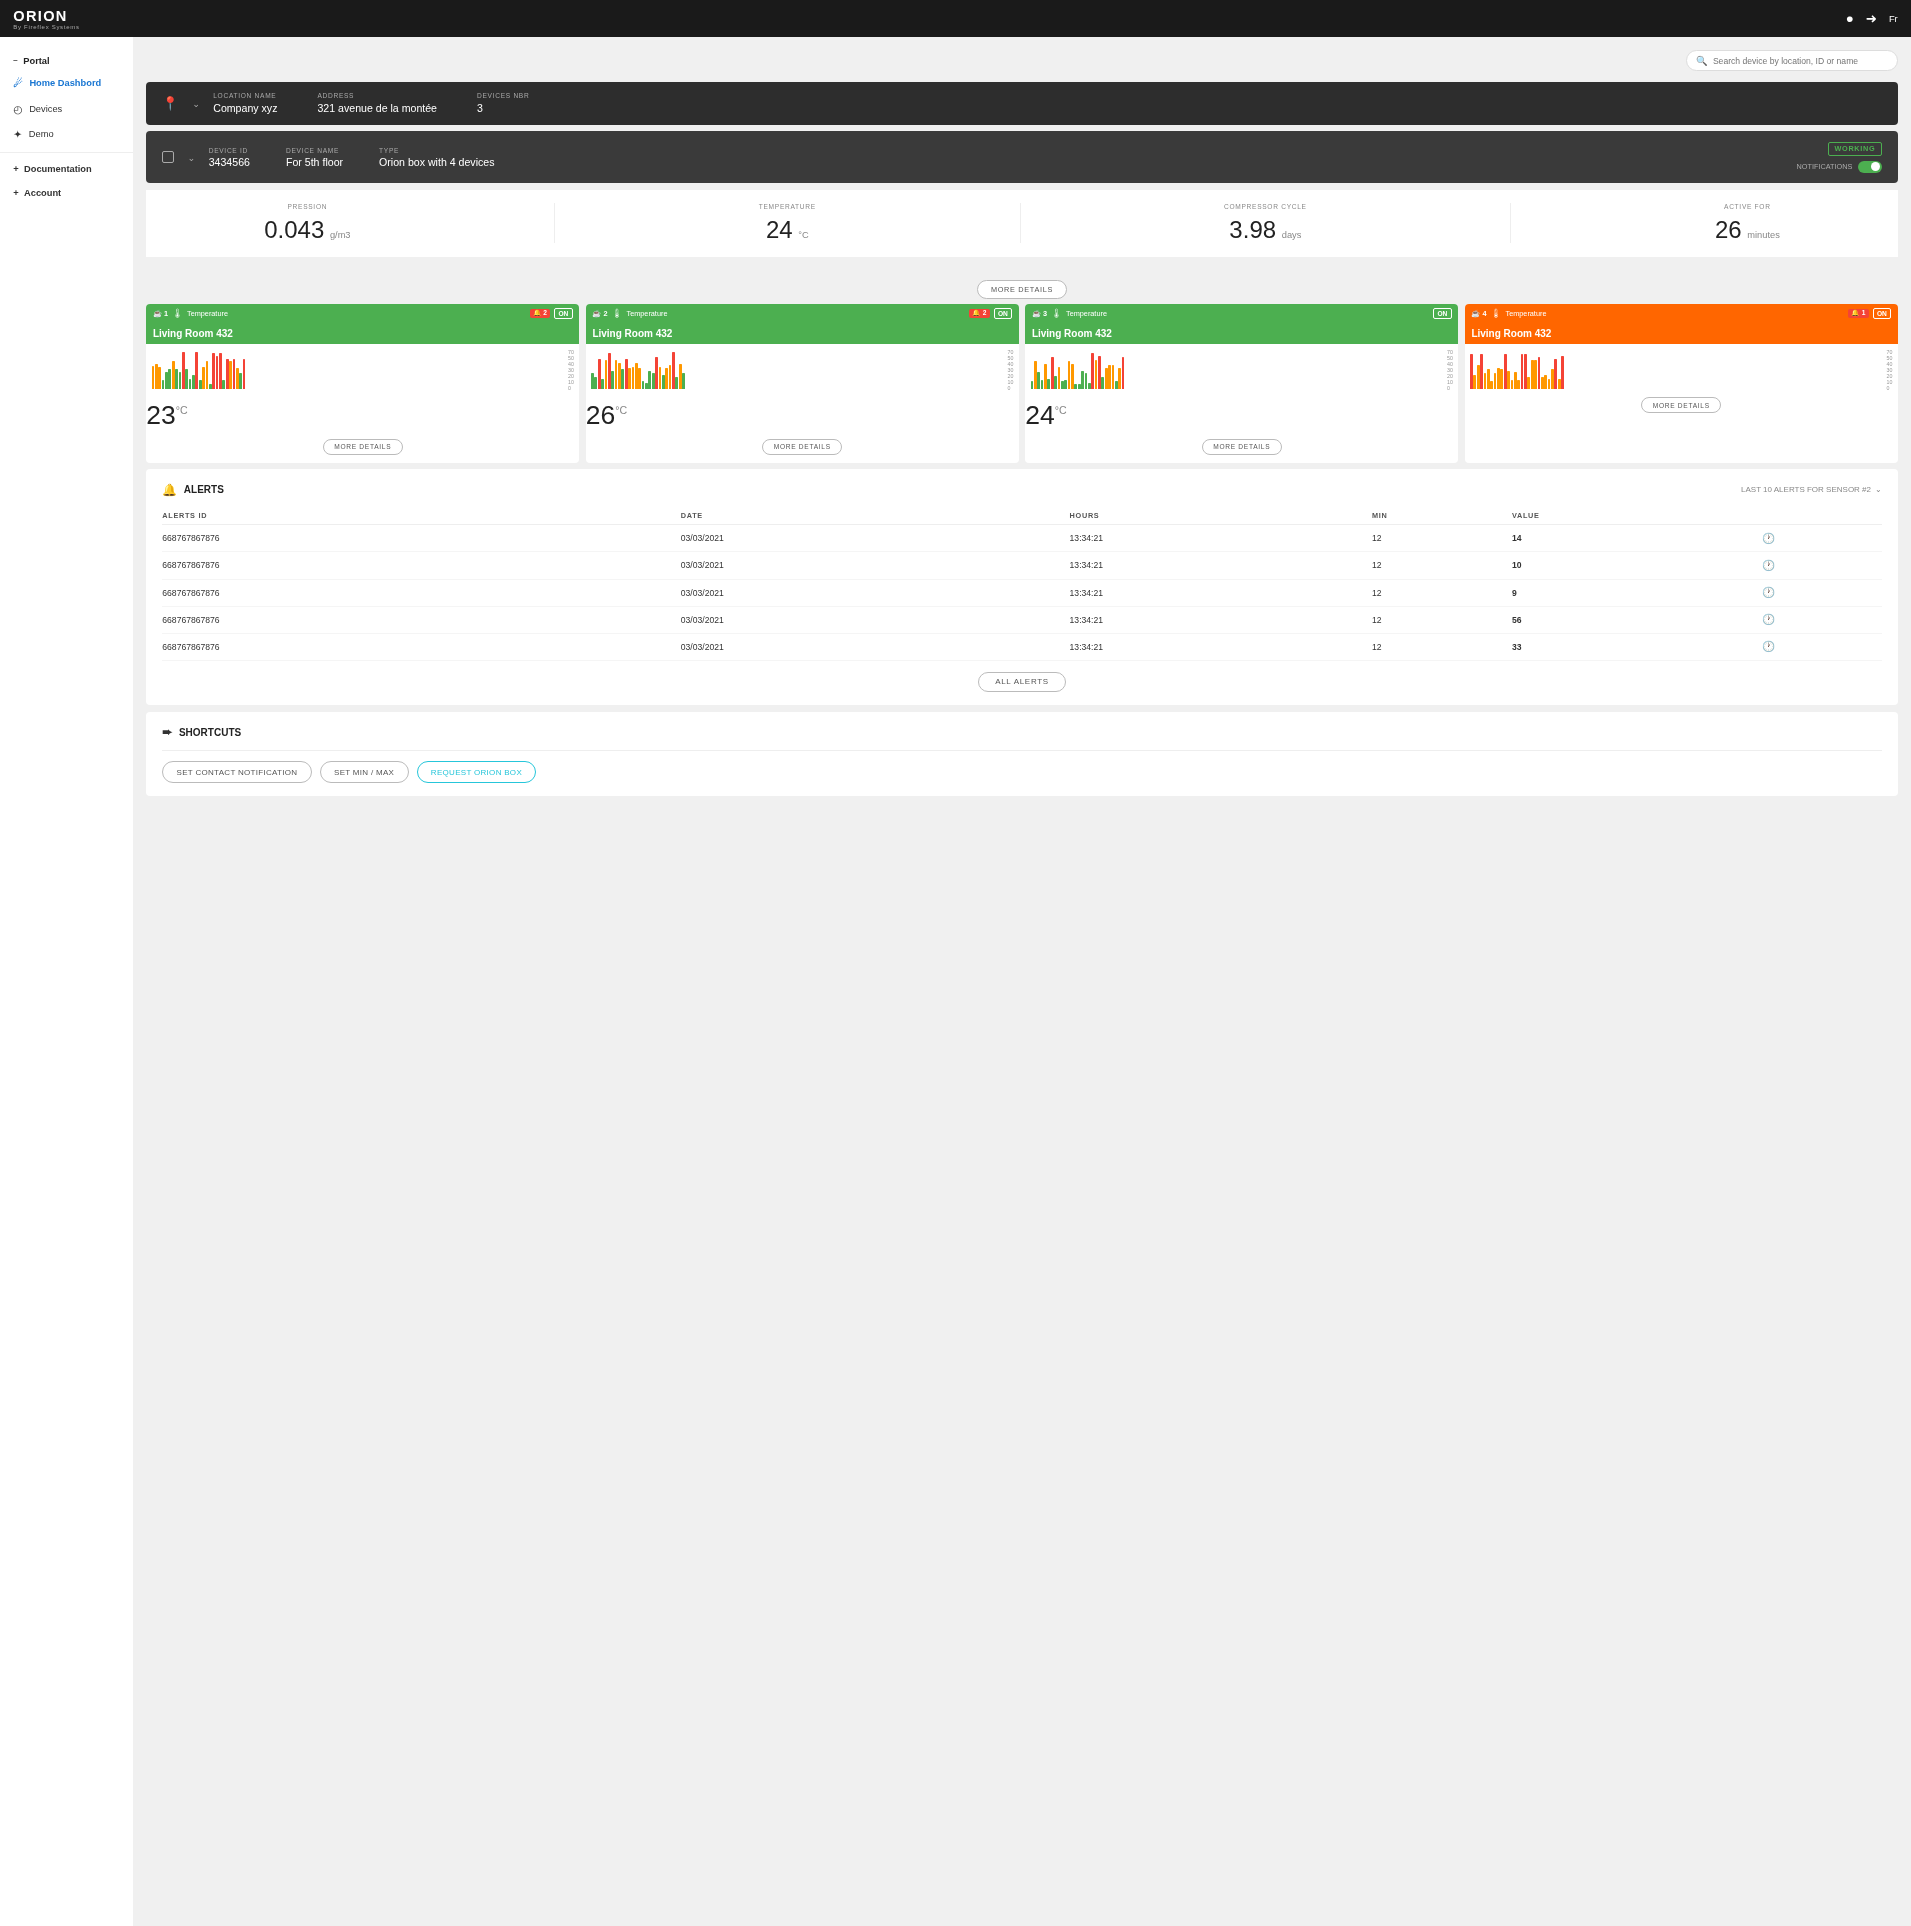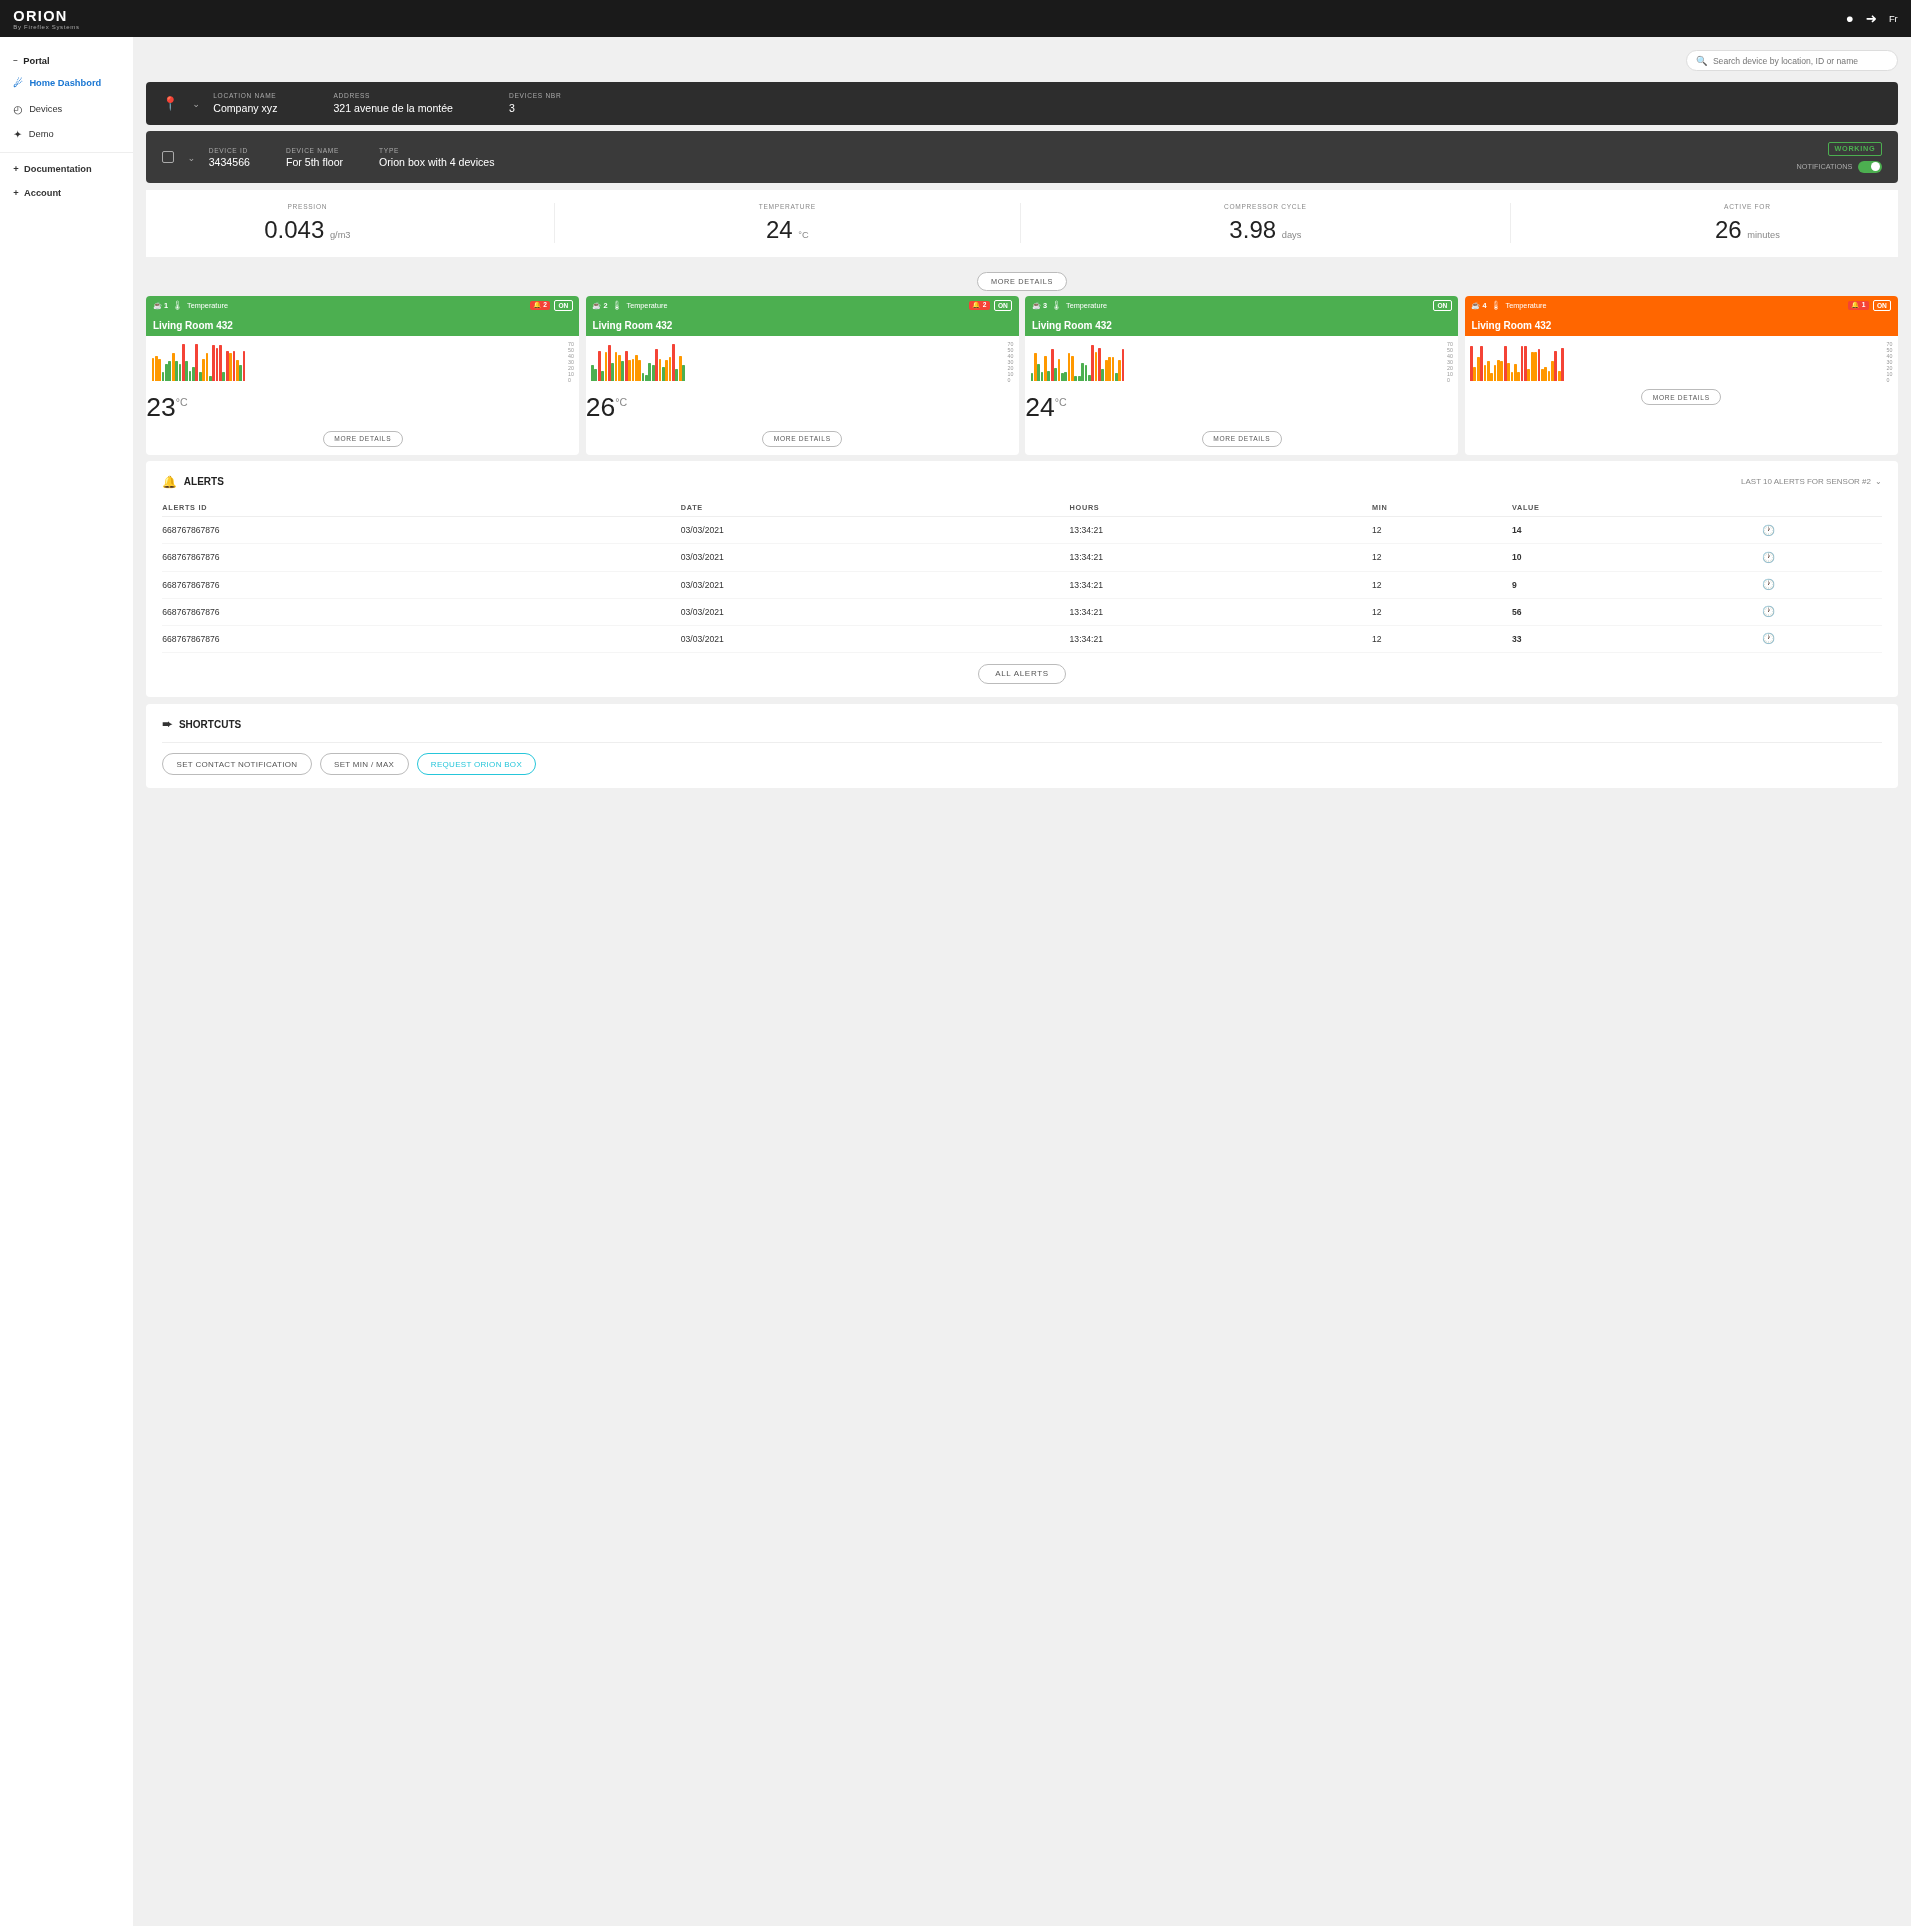--- a/index.html
+++ b/index.html
@@ -67,21 +67,21 @@
     .search-input { border: none; outline: none; font-size: 8.6px; color: #888; width: 100%; background: transparent; }
 
     
     .location-card {
       background: #2d2d2d; color: white; border-radius: 4px;
       padding: 10.6px 16px; margin-bottom: 6.6px;
       display: flex; align-items: center; gap: 13.3px;
     }
     .location-pin { font-size: 13.3px; color: white; }
     .location-chevron { font-size: 9.3px; color: #aaa; cursor: pointer; }
-    .location-fields { display: flex; gap: 56px; flex: 1; }
+    .location-fields { display: flex; gap: 40px; flex: 1; }
     .location-field label { font-size: 6.6px; color: #aaa; letter-spacing: 0.7px; display: block; margin-bottom: 2.7px; }
     .location-field .value { font-size: 10.6px; color: white; }
 
     
     .device-card {
       background: #3a3a3a; color: white; border-radius: 4px;
       padding: 10.6px 16px; margin-bottom: 6.6px;
       display: flex; align-items: center; gap: 13.3px;
     }
     .device-checkbox { width: 12px; height: 12px; border: 1.3px solid #aaa; border-radius: 2px; }
@@ -99,21 +99,21 @@
       position: relative; cursor: pointer;
     }
     .toggle-on::after {
       content: ''; position: absolute; top: 1.3px; right: 1.3px;
       width: 9.3px; height: 9.3px; background: white; border-radius: 50%;
     }
 
     
     .stats-card {
       background: white; border-radius: 0; padding: 13.3px 16px;
-      margin-bottom: 15px; display: flex; justify-content: space-around; align-items: center;
+      margin-bottom: 23px; display: flex; justify-content: space-around; align-items: center;
     }
     .stat-item { text-align: center; }
     .stat-label { font-size: 6.6px; color: #888; letter-spacing: 0.7px; margin-bottom: 5.3px; }
     .stat-value { font-size: 24px; font-weight: 300; color: #222; }
     .stat-unit { font-size: 9.3px; color: #888; margin-left: 2.7px; }
     .stat-divider { width: 0.7px; height: 40px; background: #eee; }
     .more-details-btn {
       display: block; margin: 0 auto 5.3px;
       border: 0.7px solid #bbb; border-radius: 13.3px;
       padding: 4px 13.3px; font-size: 7.3px; color: #555;

